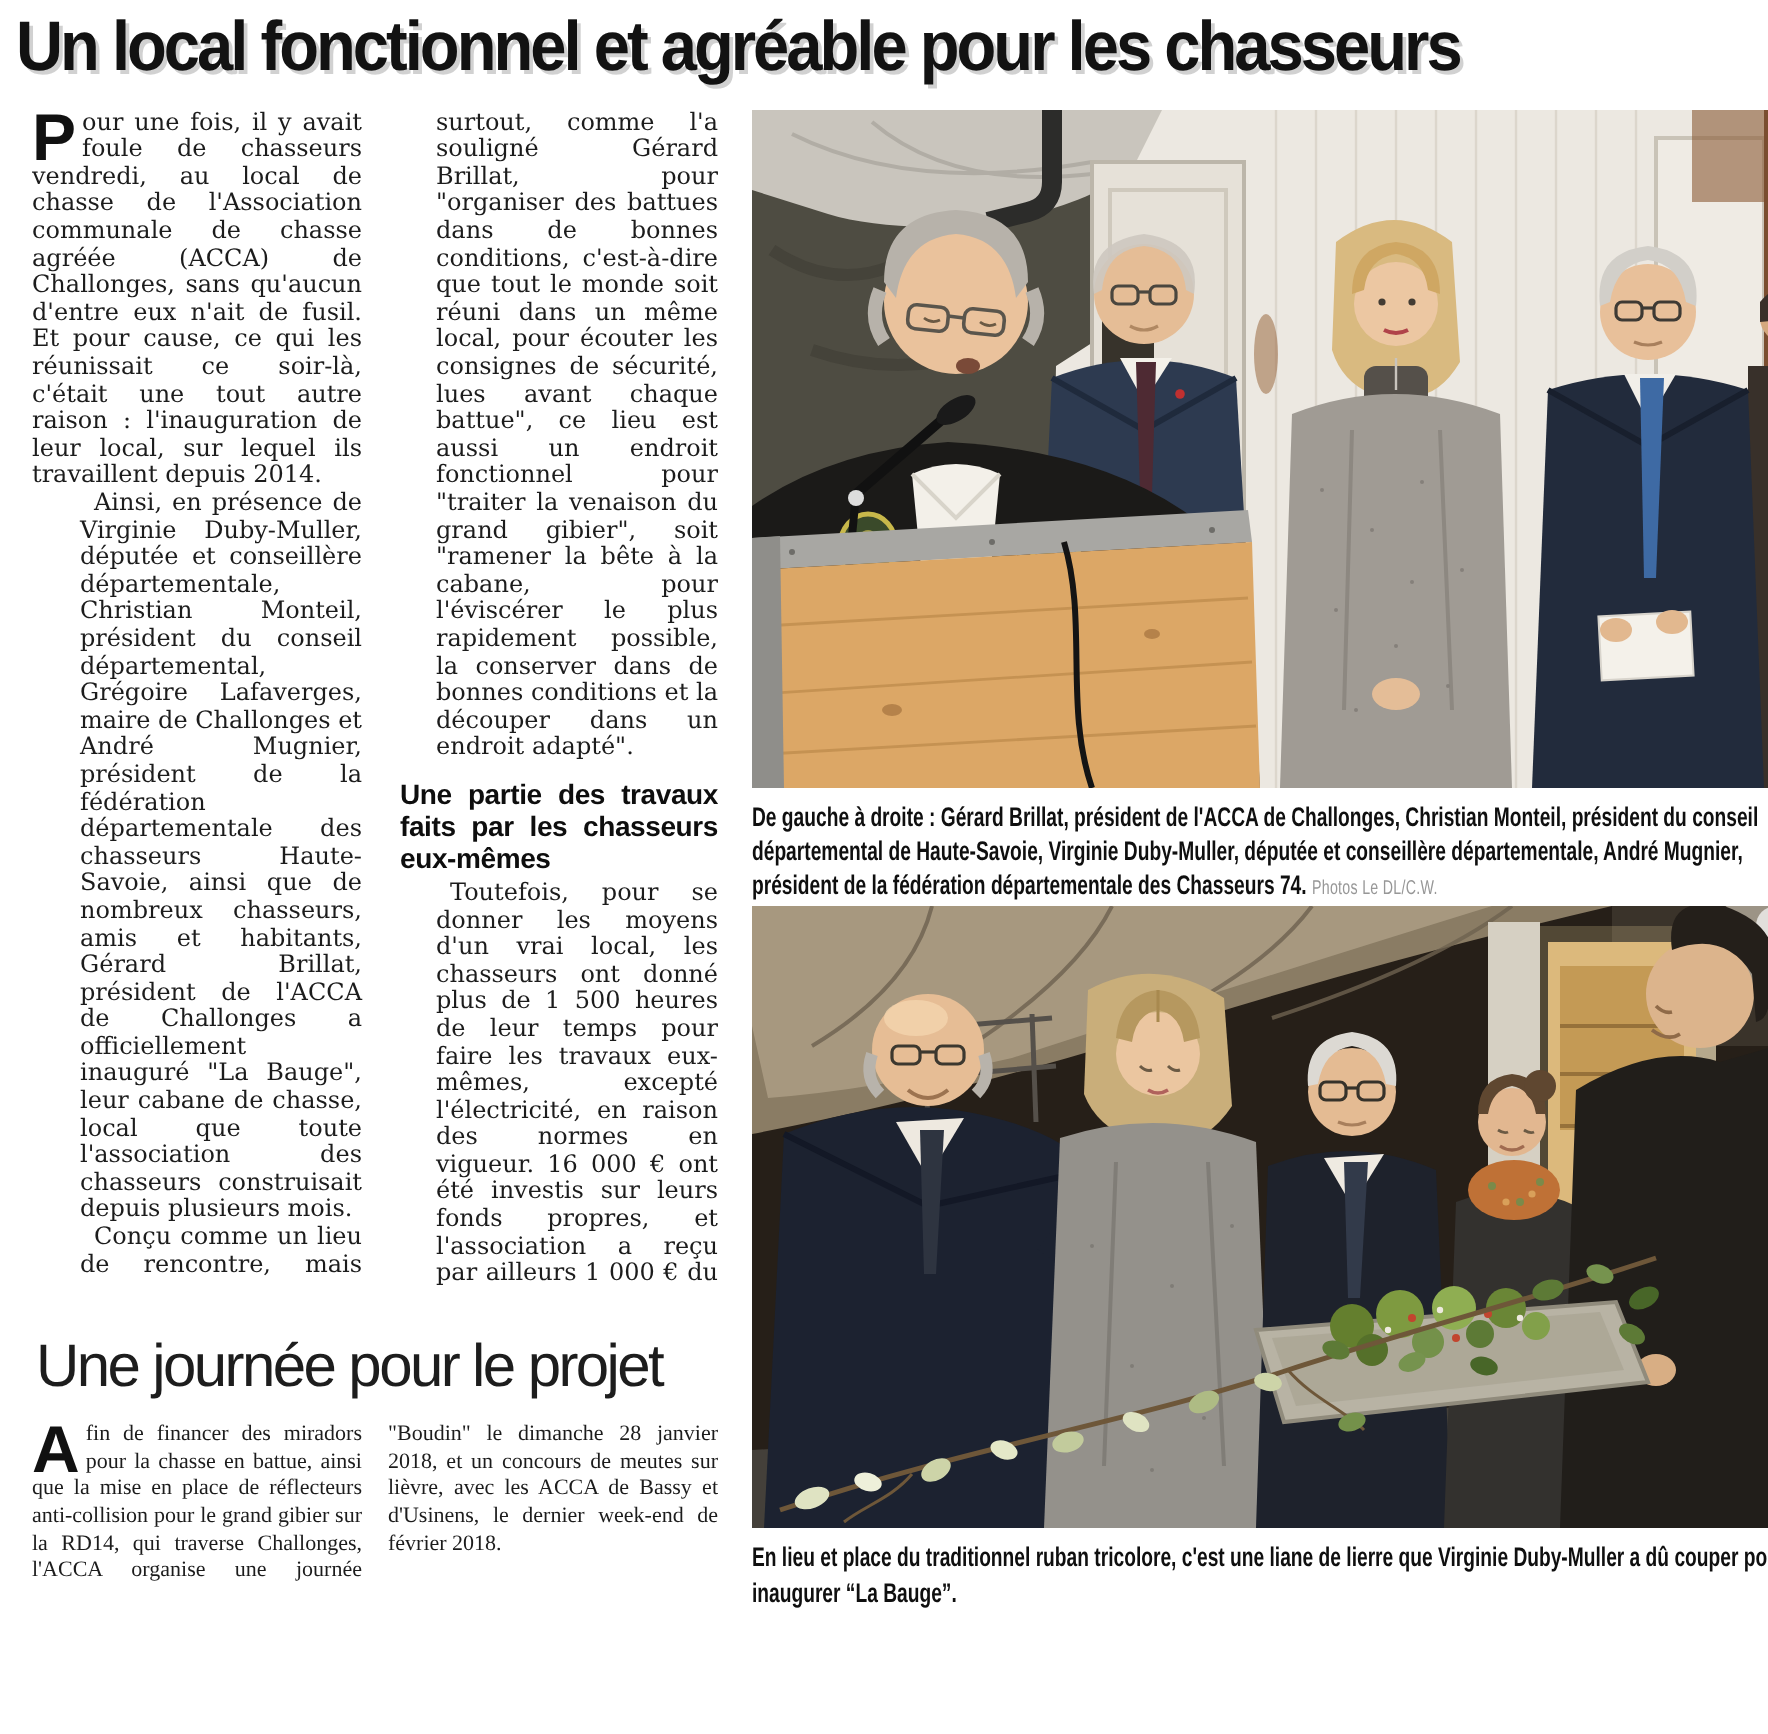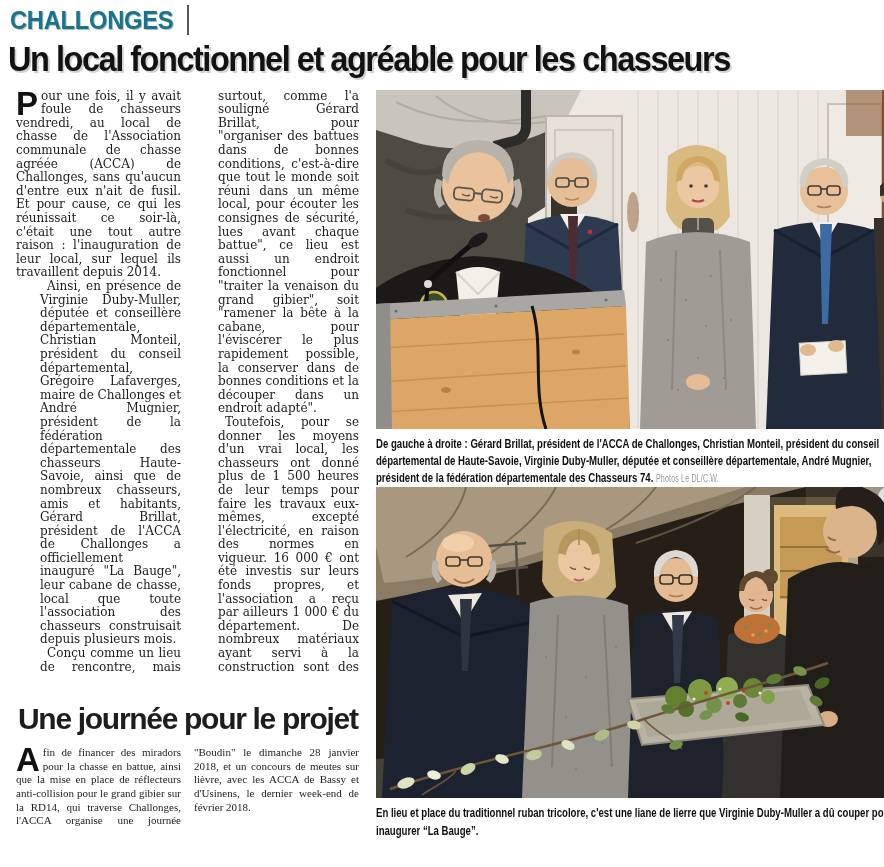--- a/index.html
+++ b/index.html
@@ -24,54 +24,51 @@
      font-size:12px;line-height:13.6px;text-align:justify;color:#1c1c1c;
      overflow:hidden;hyphens:auto;-webkit-hyphens:auto;}
   .article-body p{margin:0;}
   p.ind{text-indent:7px;margin-left:24px;}
   p.lead::first-letter{float:left;font-family:"Liberation Sans",sans-serif;
      font-weight:700;font-size:33px;line-height:25px;padding:1px 3px 0 0;color:#111;}
   .subhead{font-family:"Liberation Sans",sans-serif;font-weight:700;
      font-size:14px;line-height:16px;letter-spacing:-0.2px;color:#0e0e0e;
      margin:8px 0 3px 6px;break-inside:avoid;}
   
-  .headline2{font-weight:700;font-size:30px;line-height:1.05;color:#1d1d1d;
+  .headline2{font-weight:400;font-size:30px;line-height:1.05;color:#1d1d1d;
      letter-spacing:-1.3px;margin:17px 0 12px 2px;white-space:nowrap;}
   .article2-body{column-count:2;column-gap:13px;height:118px;
      font-family:Liberation Serif, serif;
      font-size:11px;line-height:13.6px;text-align:justify;color:#1c1c1c;
      overflow:hidden;hyphens:auto;-webkit-hyphens:auto;}
   .article2-body p{margin:0;}
   
   .photo{display:block;}
   figure{margin:0;}
   .caption{width:740px;transform:scaleX(.7108);transform-origin:0 0;
      font-weight:700;font-size:13.5px;line-height:17.2px;color:#0f0f0f;margin-top:6px;}
   .credit{font-weight:400;font-size:10px;color:#979797;letter-spacing:.2px;}
   .photo2-block{}
 </style>
 </head>
 <body>
 
 <header>
-  <div class="kicker-row">
-    <div class="kicker">CHALLONGES</div>
-    <div class="kicker-bar"></div>
-  </div>
   <h1 class="headline">Un local fonctionnel et agréable pour les chasseurs</h1>
 </header>
 
 <div class="content">
 
   <div class="text-col">
 
     <div class="article-body">
       <p class="lead">Pour une fois, il y avait foule de chasseurs vendredi, au local de chasse de l'Association communale de chasse agréée (ACCA) de Challonges, sans qu'aucun d'entre eux n'ait de fusil. Et pour cause, ce qui les réunissait ce soir-là, c'était une tout autre raison : l'inauguration de leur local, sur lequel ils travaillent depuis 2014.</p>
       <p class="ind">Ainsi, en présence de Virginie Duby-Muller, députée et conseillère départementale, Christian Monteil, président du conseil départemental, Grégoire Lafaverges, maire de Challonges et André Mugnier, président de la fédération départementale des chasseurs Haute-Savoie, ainsi que de nombreux chasseurs, amis et habitants, Gérard Brillat, président de l'ACCA de Challonges a officiellement inauguré "La Bauge", leur cabane de chasse, local que toute l'association des chasseurs construisait depuis plusieurs mois.</p>
       <p class="ind">Conçu comme un lieu de rencontre, mais surtout, comme l'a souligné Gérard Brillat, pour "organiser des battues dans de bonnes conditions, c'est-à-dire que tout le monde soit réuni dans un même local, pour écouter les consignes de sécurité, lues avant chaque battue", ce lieu est aussi un endroit fonctionnel pour "traiter la venaison du grand gibier", soit "ramener la bête à la cabane, pour l'éviscérer le plus rapidement possible, la conserver dans de bonnes conditions et la découper dans un endroit adapté".</p>
+      <h3 class="subhead">Une partie des travaux faits par les chasseurs eux-mêmes</h3>
       <p class="ind">Toutefois, pour se donner les moyens d'un vrai local, les chasseurs ont donné plus de 1&nbsp;500 heures de leur temps pour faire les travaux eux-mêmes, excepté l'électricité, en raison des normes en vigueur. 16&nbsp;000&nbsp;€ ont été investis sur leurs fonds propres, et l'association a reçu par ailleurs 1&nbsp;000&nbsp;€ du département. De nombreux matériaux ayant servi à la construction sont des matériaux de récupération, donc écologiques.</p>
 
     </div>
 
     <h2 class="headline2">Une journée pour le projet</h2>
 
     <div class="article2-body">
       <p class="lead">Afin de financer des miradors pour la chasse en battue, ainsi que la mise en place de réflecteurs anti-collision pour le grand gibier sur la RD14, qui traverse Challonges, l'ACCA organise une journée "Boudin" le dimanche 28 janvier 2018, et un concours de meutes sur lièvre, avec les ACCA de Bassy et d'Usinens, le dernier week-end de février 2018.</p>
 
     </div>

